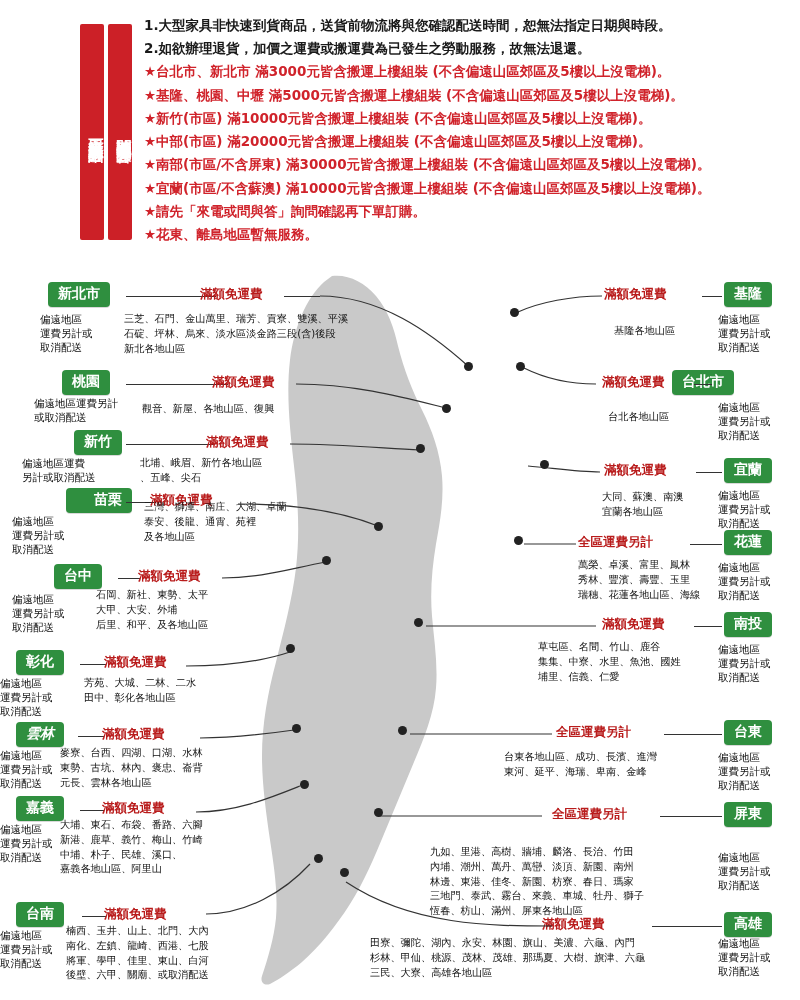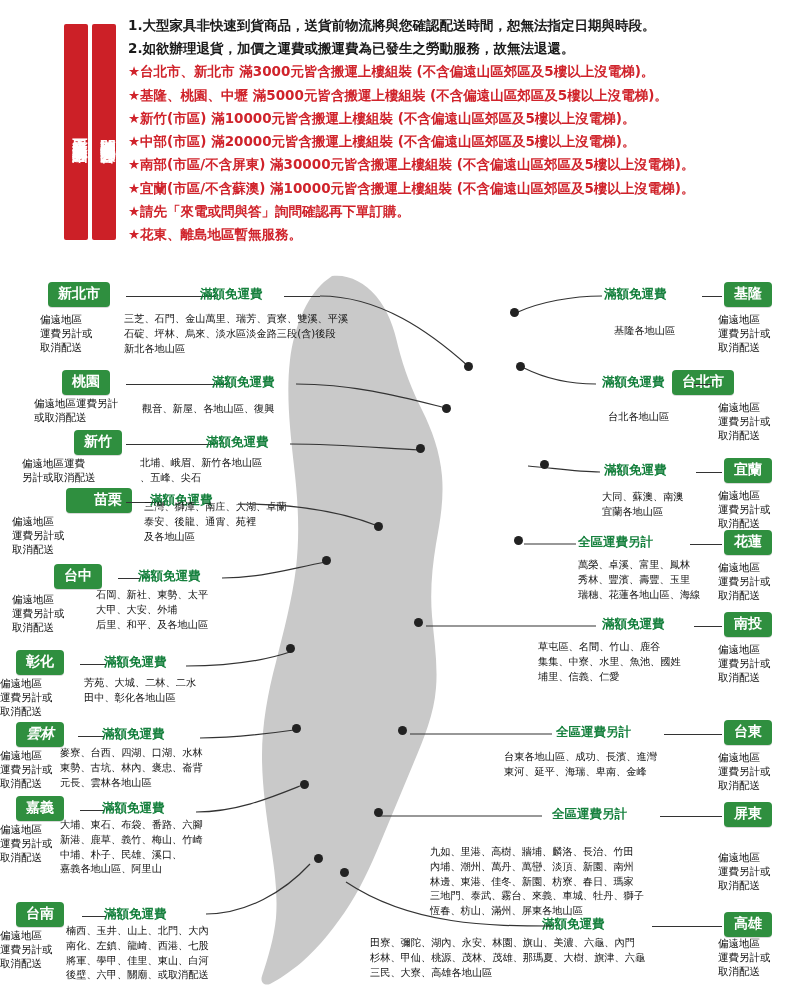--- a/index.html
+++ b/index.html
@@ -8,21 +8,21 @@
     background:#ffffff;
     font-family:"DejaVu Sans", sans-serif;
     font-size:11px;
     color:#111;
     position:relative;
     overflow:hidden;
   }
 
   
   #notice {
-    position:absolute; left:0; top:0; width:708px; height:272px;padding-left:16px;
+    position:absolute; left:16px; top:0; width:708px; height:272px;padding-left:16px;
   }
   .vbadge {
     position:absolute;
     writing-mode:vertical-rl;
     text-orientation:upright;
     background:#cc2027;
     color:#ffffff;
     font-weight:bold;
     letter-spacing:1px;
     line-height:1.15;
@@ -59,21 +59,21 @@
     font-size:14px;
     border-radius:4px;
     padding:3px 10px 4px 10px;
     white-space:nowrap;
     box-shadow:0 1px 0 rgba(0,0,0,.15);
   }
   .fee {
     position:absolute;
     font-size:12.5px;
     font-weight:bold;
-    color:#15803d;
+    color:#b91c1c;
     white-space:nowrap;
   }
   .remote {
     position:absolute;
     font-size:10.5px;
     line-height:1.35;
     color:#111;
     white-space:nowrap;
   }
   .towns {

